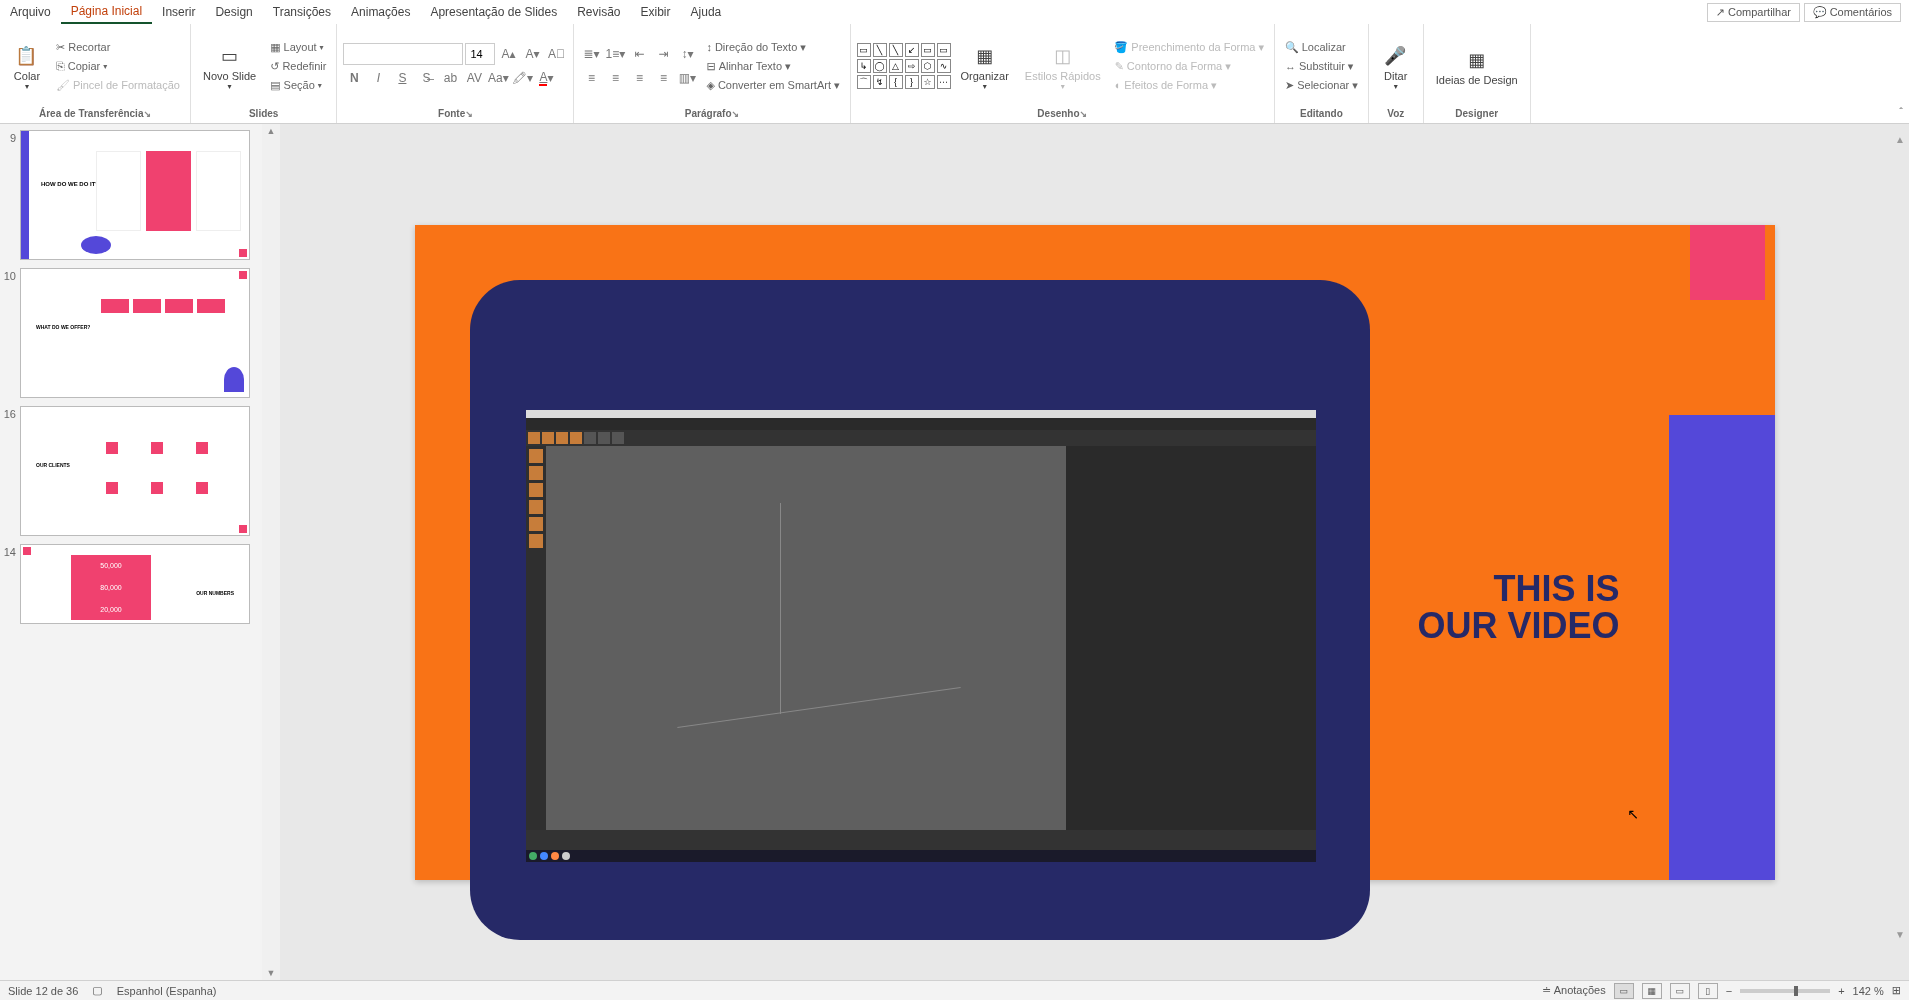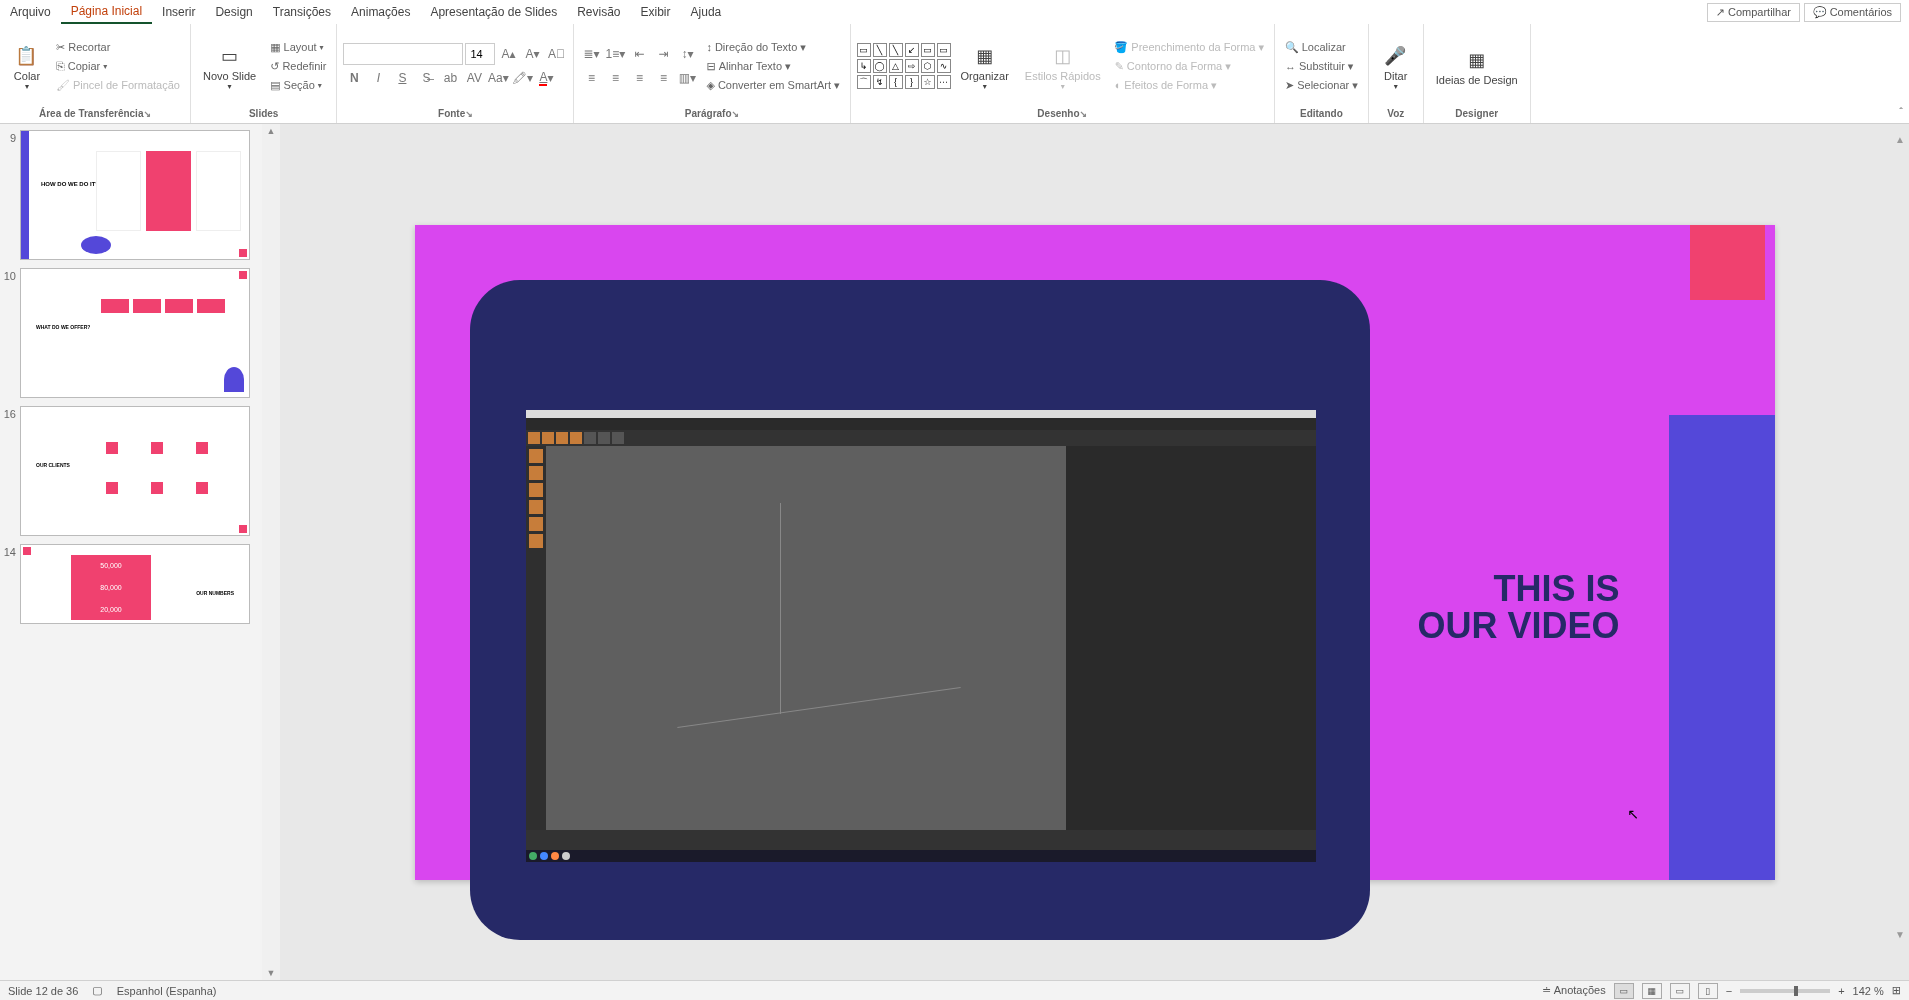--- a/index.html
+++ b/index.html
@@ -41,21 +41,21 @@
     .thumb { width: 230px; height: 130px; background: #fff; border: 1px solid #bbb; cursor: pointer; position: relative; overflow: hidden; }
     .thumb.active { border: 2px solid #d35400; }
     .thumb-accent-pink { position: absolute; background: #f0416f; }
     .thumb-accent-purple { position: absolute; background: #5448d9; }
     .thumb-scroll { position:absolute; right:0; top:0; bottom:0; width:18px; background:#f0f0f0; display:flex; flex-direction:column; align-items:center; justify-content:space-between; padding:2px 0;}
     .thumb-scroll-btn { font-size:9px; color:#888; cursor:pointer; }
     
     
     .canvas-area { flex: 1; background: #e8e8e8; display: flex; flex-direction: column; position: relative; }
     .slide-viewport { flex: 1; display: flex; align-items: center; justify-content: center; padding: 10px; overflow: hidden;}
-    .slide { width: 1360px; height: 655px; background: #d946ef; position: relative; box-shadow: 0 2px 6px rgba(0,0,0,0.2); }
+    .slide { width: 1360px; height: 655px; background: #f97316; position: relative; box-shadow: 0 2px 6px rgba(0,0,0,0.2); }
     .slide-pink { position: absolute; top: 0; right: 10px; width: 75px; height: 75px; background: #f0416f; }
     .slide-purple { position: absolute; top: 190px; right: 0; bottom: 0; width: 106px; background: #5448d9; }
     .slide-video-box { position: absolute; left: 55px; top: 55px; width: 900px; height: 660px; background: #262967; border-radius: 50px; }
     .slide-app { position: absolute; left: 56px; top: 130px; width: 790px; height: 440px; background: #3a3a3a; }
     .slide-app-titlebar { height: 8px; background: #ddd; }
     .slide-app-menubar { height: 12px; background: #2a2a2a; }
     .slide-app-toolbar { height: 16px; background: #333; display:flex; gap:2px; padding:2px;}
     .slide-app-toolbar span{ width:12px; height:12px; background:#c77d3a; display:inline-block;}
     .slide-app-body { display: flex; height: calc(100% - 56px); }
     .slide-app-left { width: 20px; background: #2f2f2f; display:flex; flex-direction:column; gap:3px; padding:3px;}

